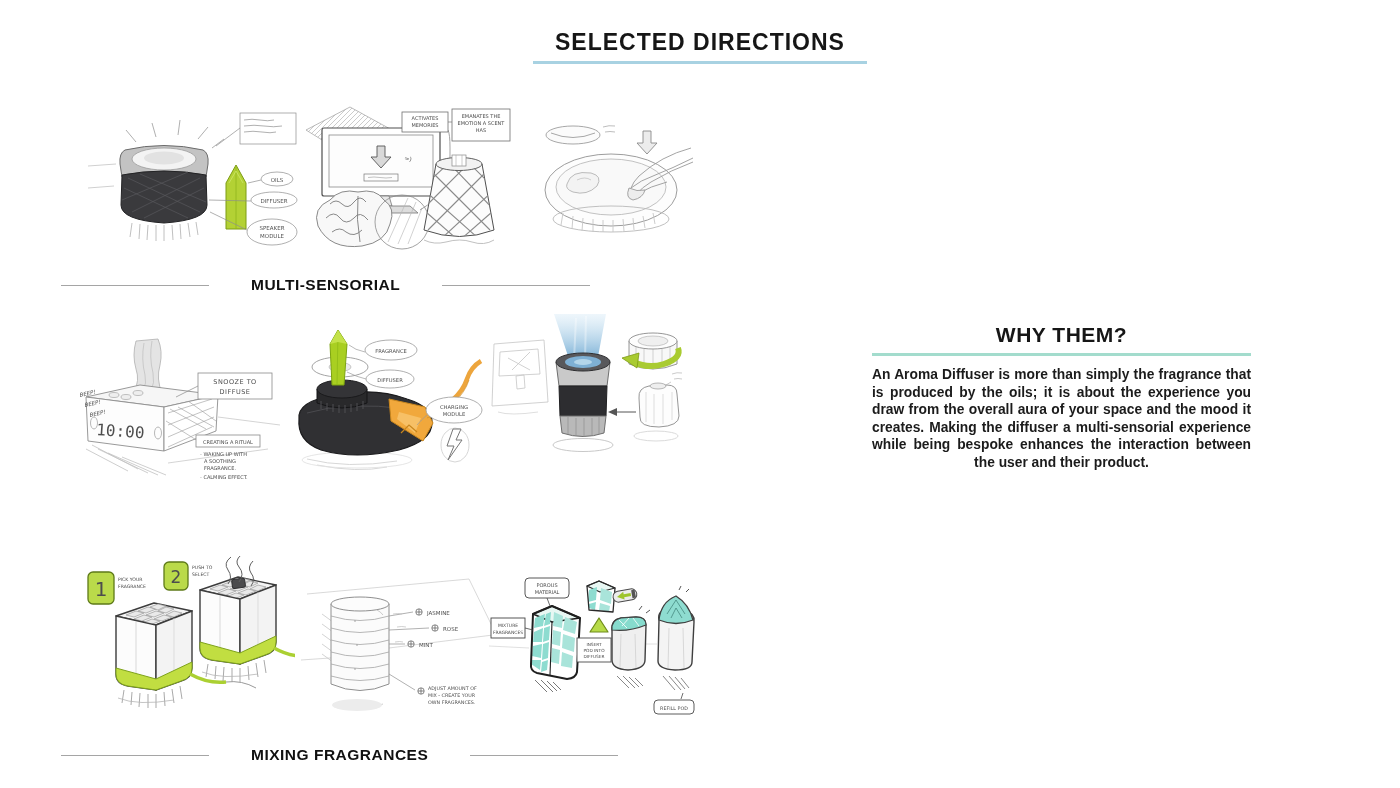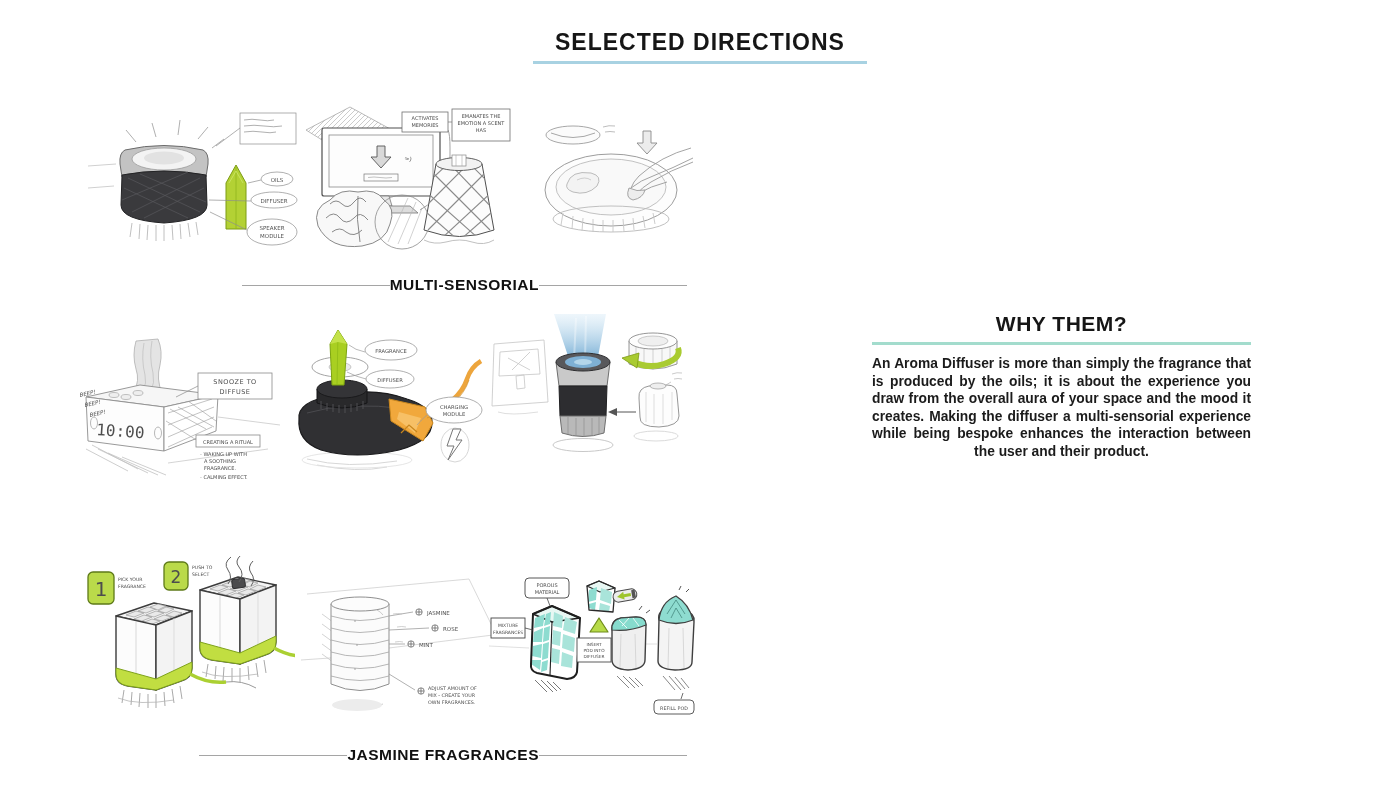--- a/index.html
+++ b/index.html
@@ -1,25 +1,25 @@
 <!DOCTYPE html>
 <html><head>
 <meta charset="utf-8">
 <style>
   html,body{margin:0;padding:0;background:#ffffff;}
   .page{position:relative;width:1400px;height:788px;background:#ffffff;overflow:hidden;
         font-family:"Liberation Sans",sans-serif;padding-left:16px;}
   .title-block{position:absolute;left:533px;top:29px;width:334px;text-align:center;}
   .page-title{font-size:23px;font-weight:bold;letter-spacing:1px;color:#161616;}
   .title-underline{height:3px;background:#a8d2e2;margin-top:5px;}
-  .label-row{position:absolute;left:75px;width:612px;height:20px;display:flex;align-items:center;
-             justify-content:flex-end;}
+  .label-row{position:absolute;left:61px;width:612px;height:20px;display:flex;align-items:center;
+             justify-content:flex-start;gap:42px;}
   .divider{width:148px;height:1px;background:#a5a5a5;}
   .section-label{font-size:15.5px;font-weight:bold;letter-spacing:.5px;color:#101010;white-space:nowrap;}
-  .why-block{position:absolute;left:872px;top:312px;width:379px;}
+  .why-block{position:absolute;left:872px;top:323px;width:379px;}
   .why-title{text-align:center;font-size:21px;font-weight:bold;letter-spacing:.5px;color:#161616;}
   .why-underline{height:3px;background:#a3dccd;margin-top:6px;}
   .why-body{margin:10px 0 0 0;font-size:13.8px;line-height:17.5px;color:#1b1b1b;
             text-align:justify;text-align-last:center;font-weight:bold;}
   .sketch{position:absolute;}
   svg text{font-family:"DejaVu Sans",sans-serif;fill:#4d4d4d;}
   svg text.mono{font-family:"DejaVu Sans Mono",monospace;}
 </style>
 </head>
 <body>
@@ -604,21 +604,21 @@
     </g>
     <g>
       <rect x="165" y="144" width="40" height="14" rx="4" fill="#ffffff" stroke="#4a4a4a" stroke-width="0.9"></rect>
       <text x="185" y="153.5" font-size="4.8" text-anchor="middle">REFILL POD</text>
       <line x1="192" y1="143" x2="194" y2="137" stroke="#4a4a4a" stroke-width="0.8"></line>
     </g>
   </svg>
 
   <div class="label-row" style="top:745px">
     <div class="divider"></div>
-    <div class="section-label">JASMINE FRAGRANCES</div>
+    <div class="section-label">MIXING FRAGRANCES</div>
     <div class="divider"></div>
   </div>
 
   <div class="why-block">
     <div class="why-title">WHY THEM?</div>
     <div class="why-underline"></div>
     <p class="why-body">An Aroma Diffuser is more than simply the fragrance that is produced by the oils; it is about the experience you draw from the overall aura of your space and the mood it creates. Making the diffuser a multi-sensorial experience while being bespoke enhances the interaction between the user and their product.</p>
   </div>
 
 </div>

